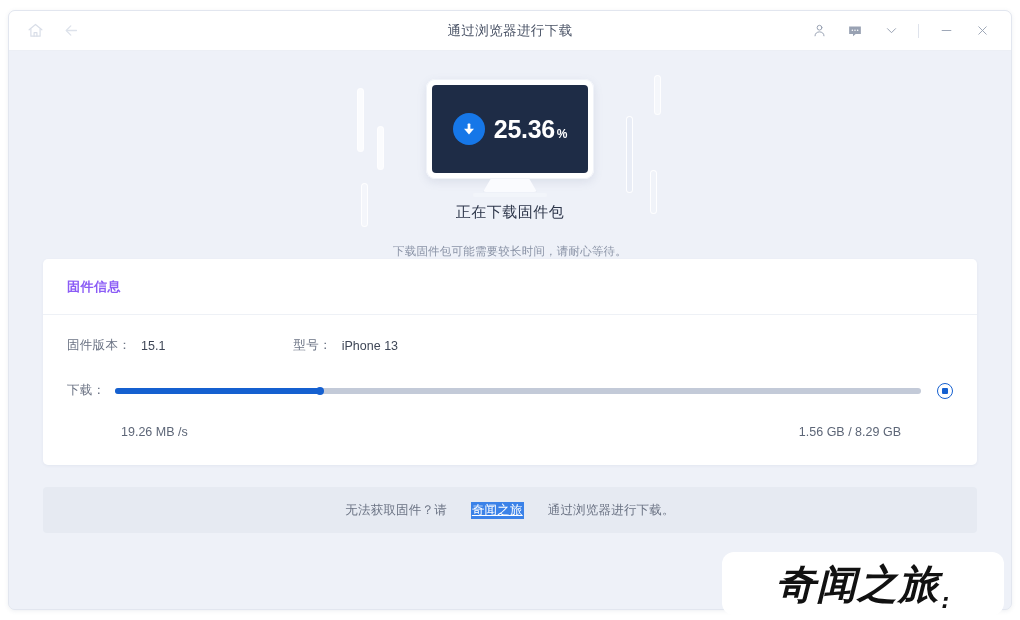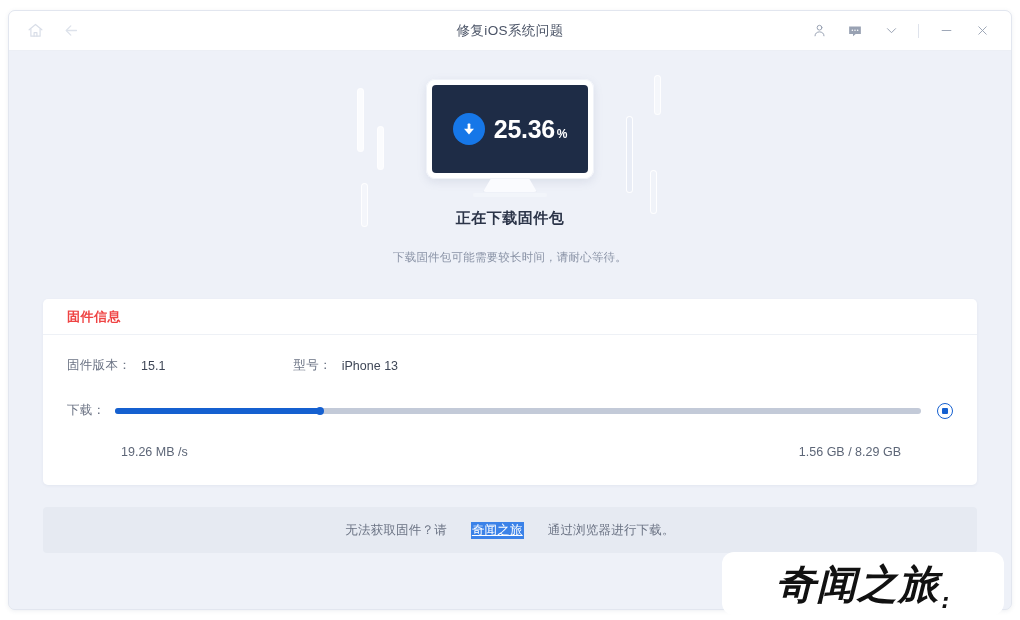--- a/index.html
+++ b/index.html
@@ -80,21 +80,21 @@
   .content {
     position: relative;
     height: 559px;
     background: #eef1f8;
     padding: 0 34px;
   }
 
   
   .hero {
     position: relative;
-    height: 248px;
+    height: 208px;
     display: flex;
     flex-direction: column;
     align-items: center;
   }
   .monitor-wrap {
     position: relative;
     margin-top: 28px;
     width: 340px;
     height: 130px;
     display: flex;
@@ -163,47 +163,47 @@
   }
   .stand-base {
     width: 74px; height: 4px;
     margin: 1px auto 0;
     background: #f2f5fa;
     border-radius: 3px;
   }
 
   .hero-title {
     font-size: 15px;
-    font-weight: bold;
+    font-weight: normal;
     color: #2c3549;
     letter-spacing: .5px;
   }
   .hero-sub {
     margin-top: 22px;
     font-size: 11.5px;
     color: #8a93a6;
     letter-spacing: .2px;
   }
 
   
   .card {
     background: #ffffff;
     border-radius: 5px;
     box-shadow: 0 1px 3px rgba(90,105,140,.07);
     overflow: hidden;
   }
   .card-head {
-    height: 36px;
+    height: 56px;
     display: flex;
     align-items: center;
     padding: 0 24px;
     border-bottom: 1px solid #eef1f6;
     font-size: 13px;
     font-weight: bold;
-    color: #ef4444;
+    color: #8b5cf6;
     letter-spacing: .5px;
   }
   .card-body { padding: 22px 24px 26px; }
 
   .meta-row {
     display: flex;
     align-items: center;
     font-size: 12.5px;
     color: #5d6677;
     margin-bottom: 28px;
@@ -338,21 +338,21 @@
           </svg>
         </div>
         <div class="tb-icon">
           <svg width="17" height="17" viewBox="0 0 24 24" fill="none" stroke="#dde2eb" stroke-width="1.8" stroke-linecap="round" stroke-linejoin="round">
             <path d="M19 12H5.5"></path>
               <path d="M11 5.5 L4.5 12 L11 18.5"></path>
           </svg>
         </div>
       </div>
 
-      <div class="tb-title">修复iOS系统问题</div>
+      <div class="tb-title">通过浏览器进行下载</div>
 
       <div class="tb-right">
         <div class="tb-btn">
           <svg width="15" height="15" viewBox="0 0 24 24" fill="none" stroke="#99a2b3" stroke-width="1.6" stroke-linecap="round" stroke-linejoin="round">
             <circle cx="12" cy="7.5" r="3.8"></circle>
               <path d="M4.8 20.5c0-4 3.3-6.3 7.2-6.3s7.2 2.3 7.2 6.3"></path>
           </svg>
         </div>
         <div class="tb-btn">
           <svg width="16" height="16" viewBox="0 0 24 24">

